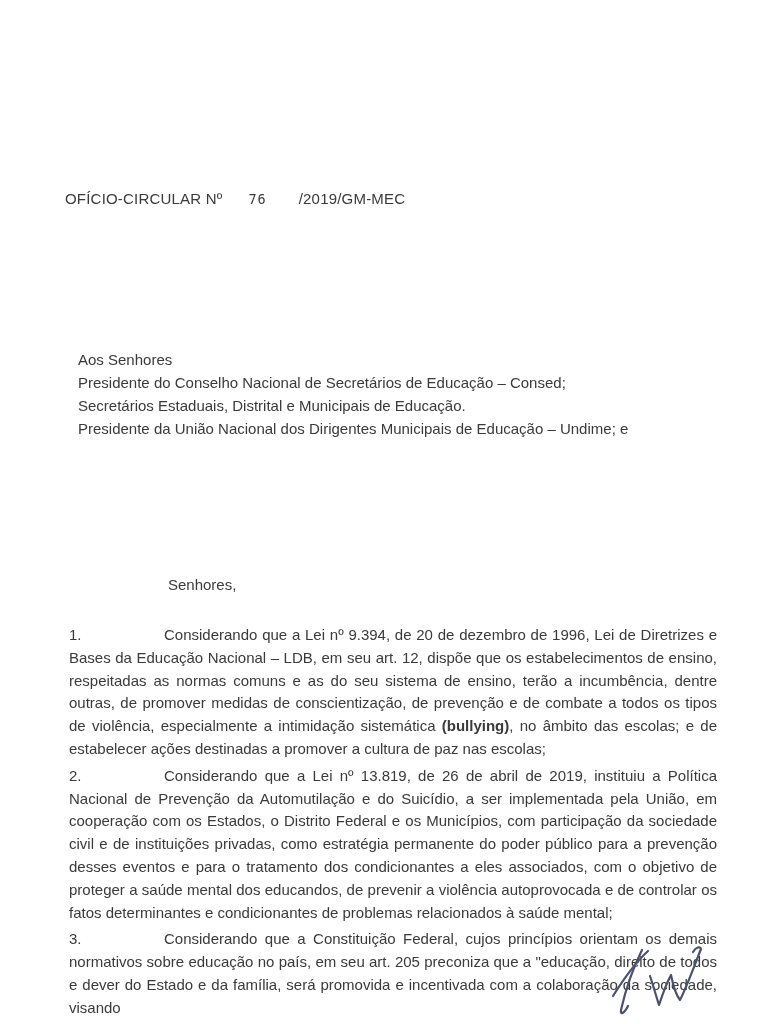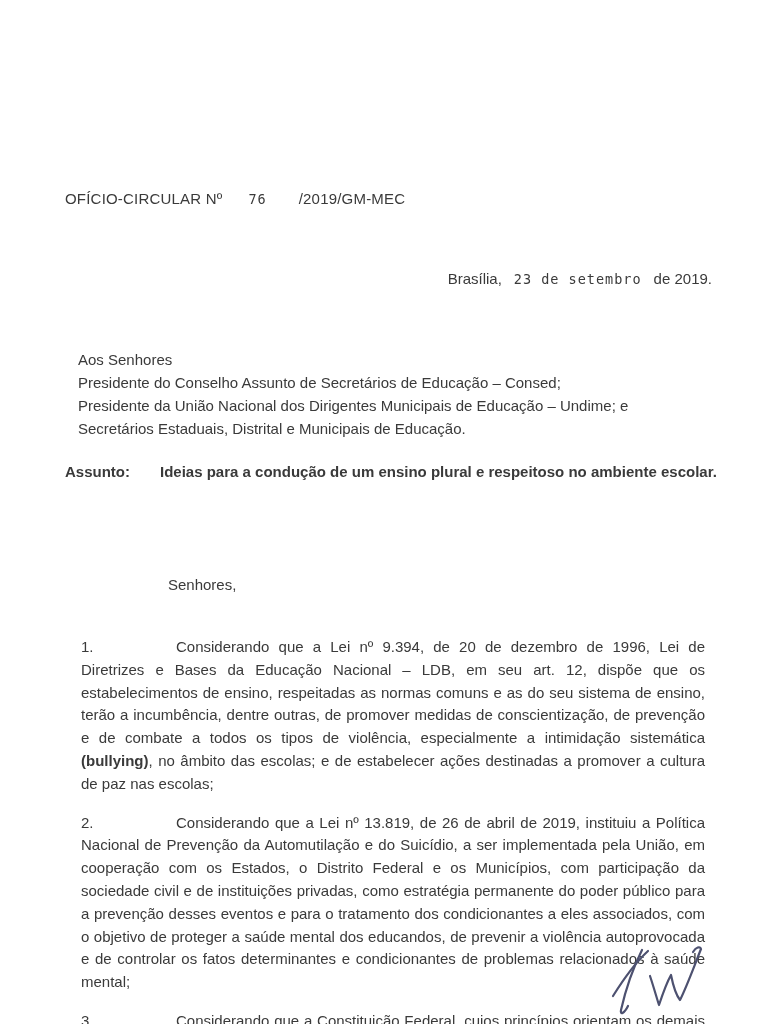--- a/index.html
+++ b/index.html
@@ -66,21 +66,21 @@
   }
   .body-text {
     position: absolute;
     top: 620px;
     left: 65px;
     width: 656px;
     text-align: justify;
     line-height: 22.8px;
   }
   .para {
-    margin: 16px;
+    margin: 4px;
     padding: 0;
   }
   .para-num {
     display: inline-block;
     width: 95px;
   }
   .bold {
     font-weight: bold;
   }
   .signature {
@@ -93,34 +93,28 @@
 </style>
 </head>
 <body>
 
 <div class="page">
 
   <div class="ref-line">
     <span>OFÍCIO-CIRCULAR Nº</span><span class="typed ref-number">76</span><span>/2019/GM-MEC</span>
   </div>
 
-  <div class="dateline">
-    <span>Brasília,</span><span class="typed">23 de setembro</span><span>de 2019.</span>
-  </div>
 
   <div class="recipients">
     <div>Aos Senhores</div>
-    <div>Presidente do Conselho Assunto de Secretários de Educação – Consed;</div>
+    <div>Presidente do Conselho Nacional de Secretários de Educação – Consed;</div>
+    <div>Secretários Estaduais, Distrital e Municipais de Educação.</div>
     <div>Presidente da União Nacional dos Dirigentes Municipais de Educação – Undime; e</div>
-    <div>Secretários Estaduais, Distrital e Municipais de Educação.</div>
   </div>
 
-  <div class="subject">
-    <span class="subject-label">Assunto:</span><span>Ideias para a condução de um ensino plural e respeitoso no ambiente escolar.</span>
-  </div>
 
   <div class="salutation">Senhores,</div>
 
   <div class="body-text">
     <p class="para"><span class="para-num">1.</span><span>Considerando que a Lei nº 9.394, de 20 de dezembro de 1996, Lei de Diretrizes e Bases da Educação Nacional – LDB, em seu art. 12, dispõe que os estabelecimentos de ensino, respeitadas as normas comuns e as do seu sistema de ensino, terão a incumbência, dentre outras, de promover medidas de conscientização, de prevenção e de combate a todos os tipos de violência, especialmente a intimidação sistemática </span><span class="bold">(bullying)</span><span>, no âmbito das escolas; e de estabelecer ações destinadas a promover a cultura de paz nas escolas;</span></p>
     <p class="para"><span class="para-num">2.</span><span>Considerando que a Lei nº 13.819, de 26 de abril de 2019, instituiu a Política Nacional de Prevenção da Automutilação e do Suicídio, a ser implementada pela União, em cooperação com os Estados, o Distrito Federal e os Municípios, com participação da sociedade civil e de instituições privadas, como estratégia permanente do poder público para a prevenção desses eventos e para o tratamento dos condicionantes a eles associados, com o objetivo de proteger a saúde mental dos educandos, de prevenir a violência autoprovocada e de controlar os fatos determinantes e condicionantes de problemas relacionados à saúde mental;</span></p>
     <p class="para"><span class="para-num">3.</span><span>Considerando que a Constituição Federal, cujos princípios orientam os demais normativos sobre educação no país, em seu art. 205 preconiza que a "educação, direito de todos e dever do Estado e da família, será promovida e incentivada com a colaboração da sociedade, visando</span></p>
   </div>
 
   <svg class="signature" viewBox="0 0 108 80" xmlns="http://www.w3.org/2000/svg" fill="none" stroke="#4d5170" stroke-width="2.2" stroke-linecap="round" stroke-linejoin="round">

